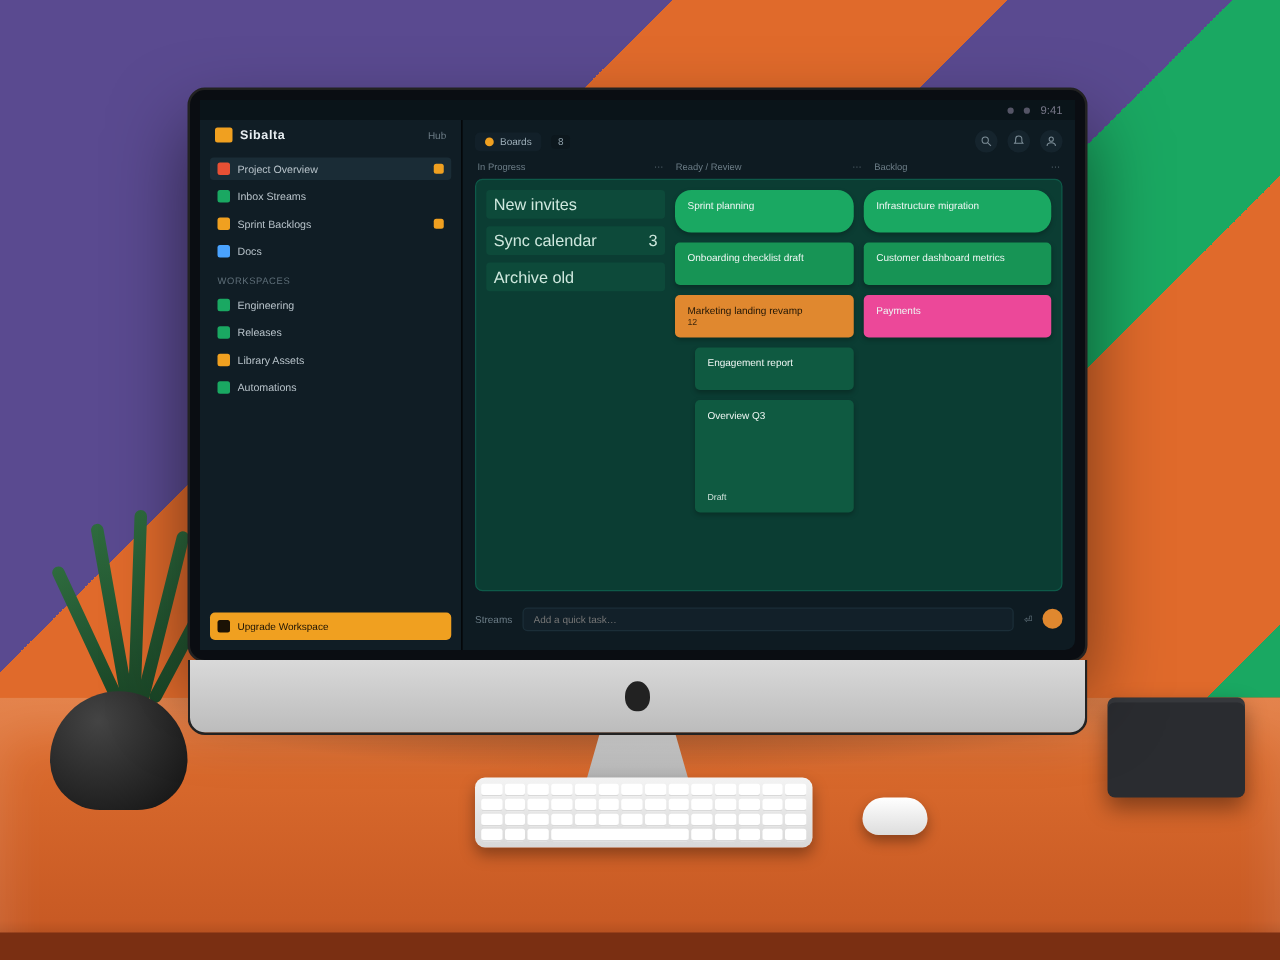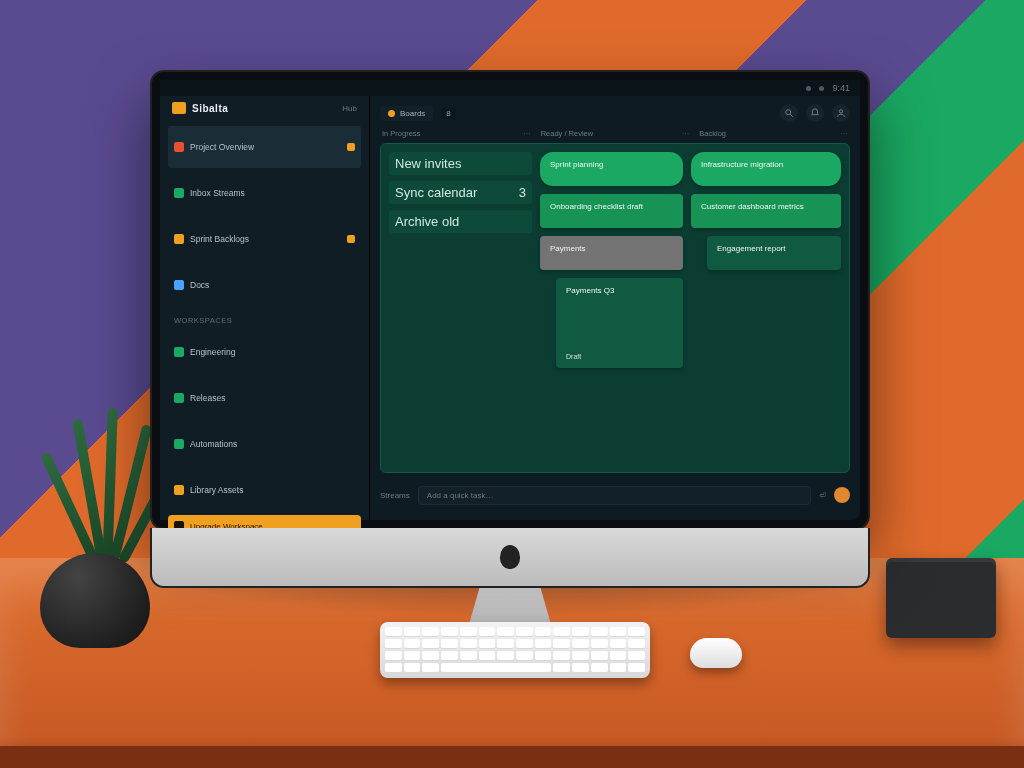--- a/index.html
+++ b/index.html
@@ -72,21 +72,21 @@
   .menubar{position:absolute;top:0;left:0;right:0;height:16px;background:#0a1419;display:flex;align-items:center;justify-content:flex-end;gap:8px;padding:0 10px;color:#778;}
   .menubar .dot{width:5px;height:5px;border-radius:50%;background:#556;}
 
   
   .sidebar{width:210px;background:#101d25;border-right:1px solid #000;padding:22px 8px 8px;display:flex;flex-direction:column;gap:4px;}
   .brand{display:flex;align-items:center;gap:6px;padding:0 4px 8px;}
   .brand .logo{width:14px;height:12px;background:#f0a020;border-radius:2px;}
   .brand .name{font-weight:700;color:#e8eef2;font-size:10px;letter-spacing:.5px;}
   .brand .sub{margin-left:auto;color:#6b7b85;font-size:8px;}
 
-  .side-item{display:flex;align-items:center;gap:6px;padding:16px 6px;border-radius:3px;color:#b7c2c9;cursor:pointer;}
+  .side-item{display:flex;align-items:center;gap:6px;padding:4px 6px;border-radius:3px;color:#b7c2c9;cursor:pointer;}
   .side-item .icon{width:10px;height:10px;border-radius:2px;flex:0 0 10px;}
   .side-item .lbl{flex:1;white-space:nowrap;overflow:hidden;text-overflow:ellipsis;font-size:8.5px;}
   .side-item .badge{width:8px;height:8px;border-radius:2px;background:#f0a020;}
   .group-label{color:#5e6e78;font-size:7.5px;padding:6px 6px 2px;text-transform:uppercase;letter-spacing:.5px;}
   .side-item.active{background:#1a2c36;}
 
   .side-footer{margin-top:auto;background:#f0a020;color:#1b1205;padding:6px;border-radius:4px;display:flex;align-items:center;gap:6px;font-size:8px;}
   .side-footer .icon{width:10px;height:10px;background:#1b1205;border-radius:2px;}
 
   
@@ -105,21 +105,21 @@
   .colheads .more{color:#4e5d66;}
 
   
   .board{flex:1;background:#0b3d33;border:1px solid #0e5a49;border-radius:6px;padding:8px;display:grid;grid-template-columns:1fr 1fr 150px;grid-auto-rows:min-content;gap:8px;align-content:start;}
   .card{border-radius:4px;padding:8px 10px;font-size:8px;color:#eef6f3;display:flex;flex-direction:column;justify-content:space-between;min-height:34px;box-shadow:0 2px 4px rgba(0,0,0,.25);cursor:pointer;}
   .card .t{white-space:nowrap;overflow:hidden;text-overflow:ellipsis;}
   .card .meta{font-size:7px;opacity:.85;}
   .c-green{background:#1aa862;border-radius:13px;}
   .c-green2{background:#179455;}
   .c-orange{background:#e0882f;color:#1e1405;}
-  .c-purple{background:#737373;}
+  .c-purple{background:#ec4899;}
   .c-darkg{background:#0f5a41;margin-left:16px;}
   .card.tall{min-height:90px;}
   .sidecol{display:flex;flex-direction:column;gap:6px;}
   .miniitem{background:#0d4a3a;border-radius:3px;padding:4px 6px;font-size:13px;color:#cfe8de;display:flex;justify-content:space-between;align-items:center;}
 
   
   .footerbar{display:flex;align-items:center;gap:8px;height:34px;}
   .footerbar .flabel{font-size:8px;color:#6c7d87;}
   .footerbar input{flex:1;background:#122029;border:1px solid #1b2e38;border-radius:4px;padding:4px 8px;color:#cfd8dc;font-size:8px;}
   .footerbar .dotbtn{width:16px;height:16px;border-radius:50%;background:#e0882f;}
@@ -186,26 +186,26 @@
         <div class="side-item">
           <span class="icon" style="background:#1aa862"></span>
           <span class="lbl">Engineering</span>
         </div>
         <div class="side-item">
           <span class="icon" style="background:#1aa862"></span>
           <span class="lbl">Releases</span>
         </div>
 
         <div class="side-item">
+          <span class="icon" style="background:#f0a020"></span>
+          <span class="lbl">Library Assets</span>
+        </div>
+        <div class="side-item">
           <span class="icon" style="background:#1aa862"></span>
           <span class="lbl">Automations</span>
-        </div>
-        <div class="side-item">
-          <span class="icon" style="background:#f0a020"></span>
-          <span class="lbl">Library Assets</span>
         </div>
 
         <div class="side-footer">
           <span class="icon"></span>
           <span>Upgrade Workspace</span>
         </div>
       </aside>
 
       <main class="main">
         <div class="topbar">
@@ -269,29 +269,33 @@
               </div>
           </div>
 
           <div class="card c-green2">
               <span class="t">Onboarding checklist draft</span>
             </div>
           <div class="card c-green2">
               <span class="t">Customer dashboard metrics</span>
             </div>
 
+          <div class="card c-orange">
+              <span class="t">Marketing landing revamp</span>
+              <span class="meta">12</span>
+            </div>
           <div class="card c-purple">
               <span class="t">Payments</span>
             </div>
 
           <div class="card c-darkg">
               <span class="t">Engagement report</span>
             </div>
           <div class="card c-darkg tall" style="grid-column:2">
-            <span class="t">Payments Q3</span>
+            <span class="t">Overview Q3</span>
             <span class="meta">Draft</span>
           </div>
         </div>
 
         <div class="footerbar">
           <span class="flabel">Streams</span>
           <input placeholder="Add a quick task…" style="">
           <span class="flabel">⏎</span>
           <span class="dotbtn"></span>
         </div>

